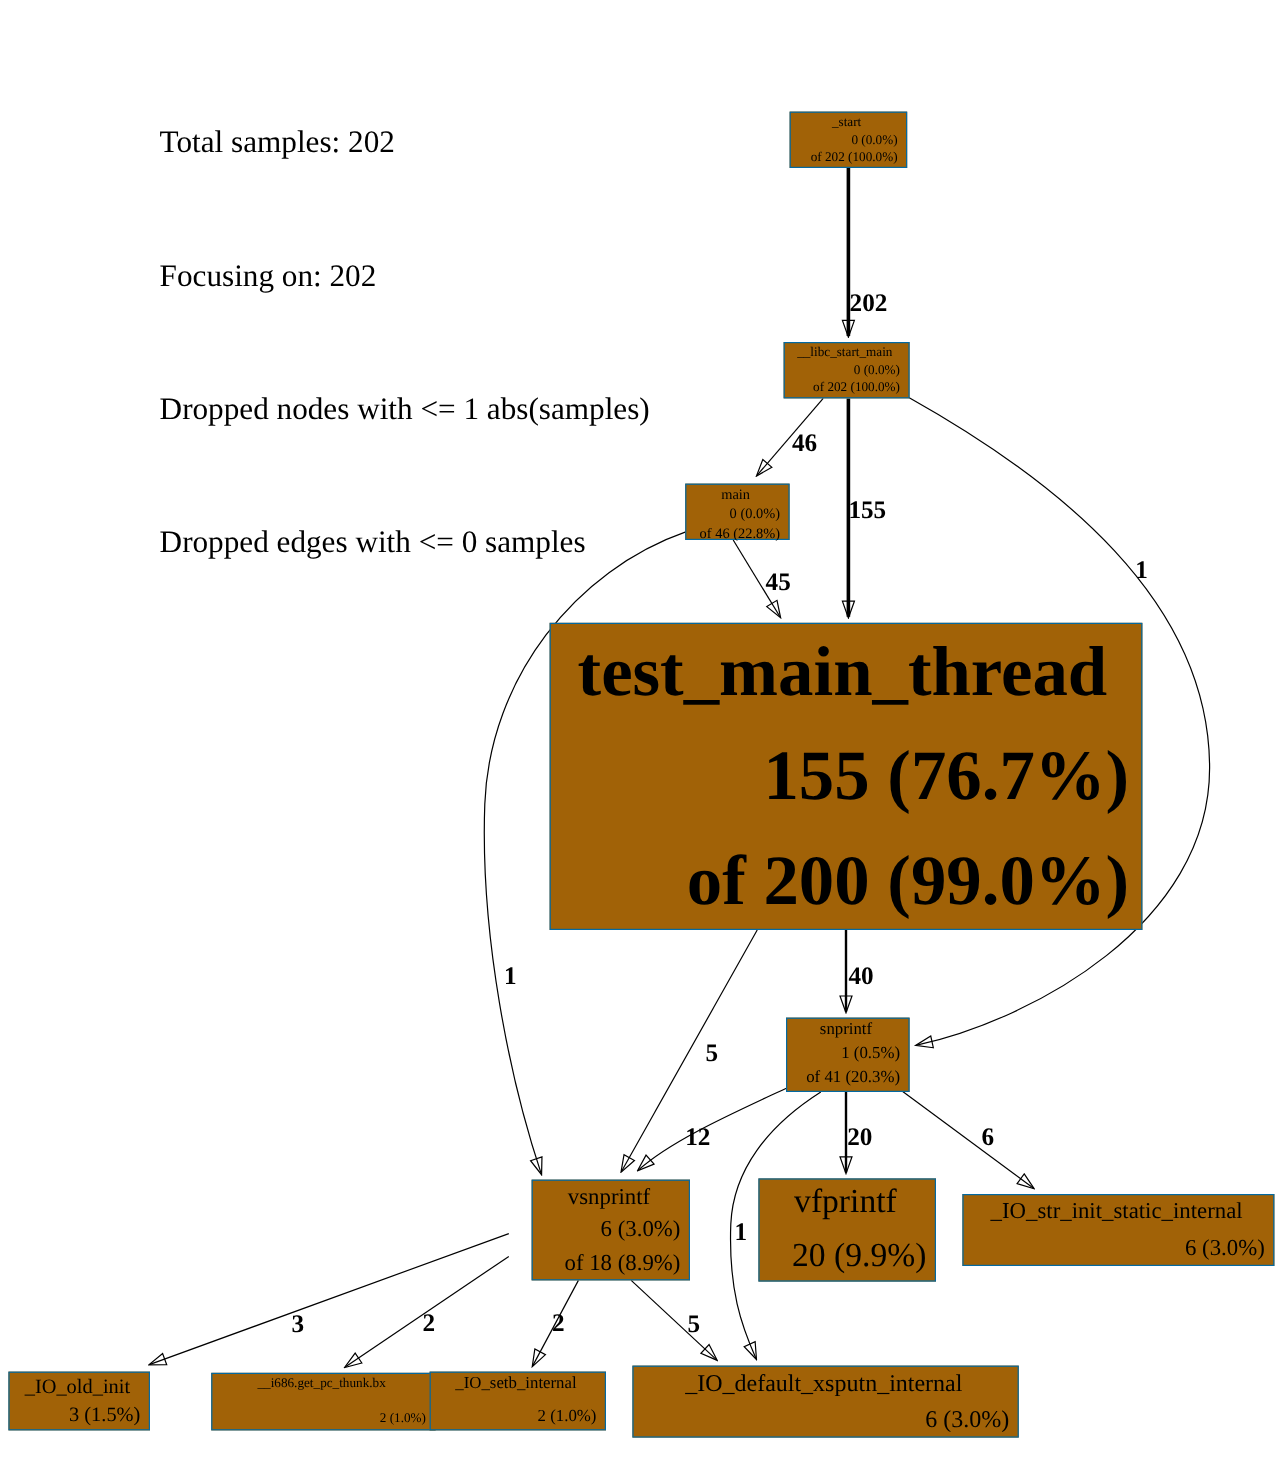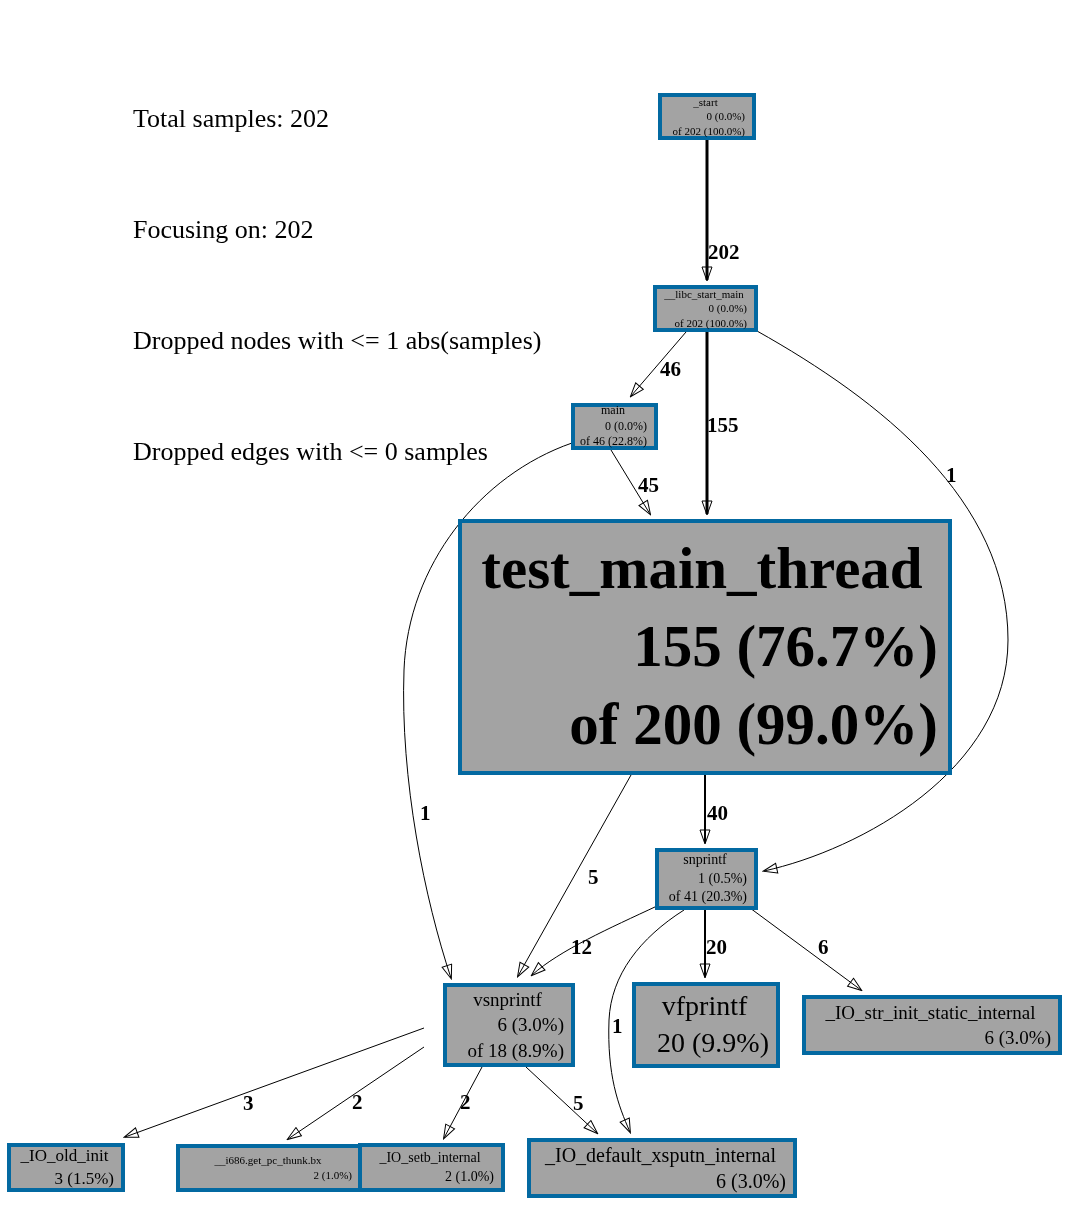--- a/index.html
+++ b/index.html
@@ -31,25 +31,25 @@
   }
   .elabel {
     font-family: "Liberation Serif", "DejaVu Serif", serif;
     font-size: 21px;
     font-weight: bold;
     fill: #000000;
   }
   .node {
     position: absolute;
     box-sizing: border-box;
-    border: 4px solid #0369a1;
-    background: #a3a3a3;
+    border: 1px solid #0369a1;
+    background: #a16207;
     display: flex;
     flex-direction: column;
-    justify-content: center;
+    justify-content: space-between;
     align-items: flex-end;
     padding: 1px 7px 1px 4px;
     line-height: 1.32;
     white-space: nowrap;
   }
   .node .nname { align-self: center; }
 </style>
 </head>
 <body>
 
@@ -158,18 +158,18 @@
   <div class="node" style="left:148px; top:1144px; width:187px; height:48px; font-size:11px;margin-left:28px;">
     <span class="nname">__i686.get_pc_thunk.bx</span>
     <span class="nval">2 (1.0%)</span>
   </div>
 
   <div class="node" style="left:358px; top:1143px; width:147px; height:49px; font-size:14px;">
     <span class="nname">_IO_setb_internal</span>
     <span class="nval">2 (1.0%)</span>
   </div>
 
-  <div class="node" style="left:527px; top:1138px; width:270px; height:60px; font-size:20px;">
+  <div class="node" style="left:527px; top:1138px; width:322px; height:60px; font-size:20px;">
     <span class="nname">_IO_default_xsputn_internal</span>
     <span class="nval">6 (3.0%)</span>
   </div>
 
 </div>
 
 </body></html>

